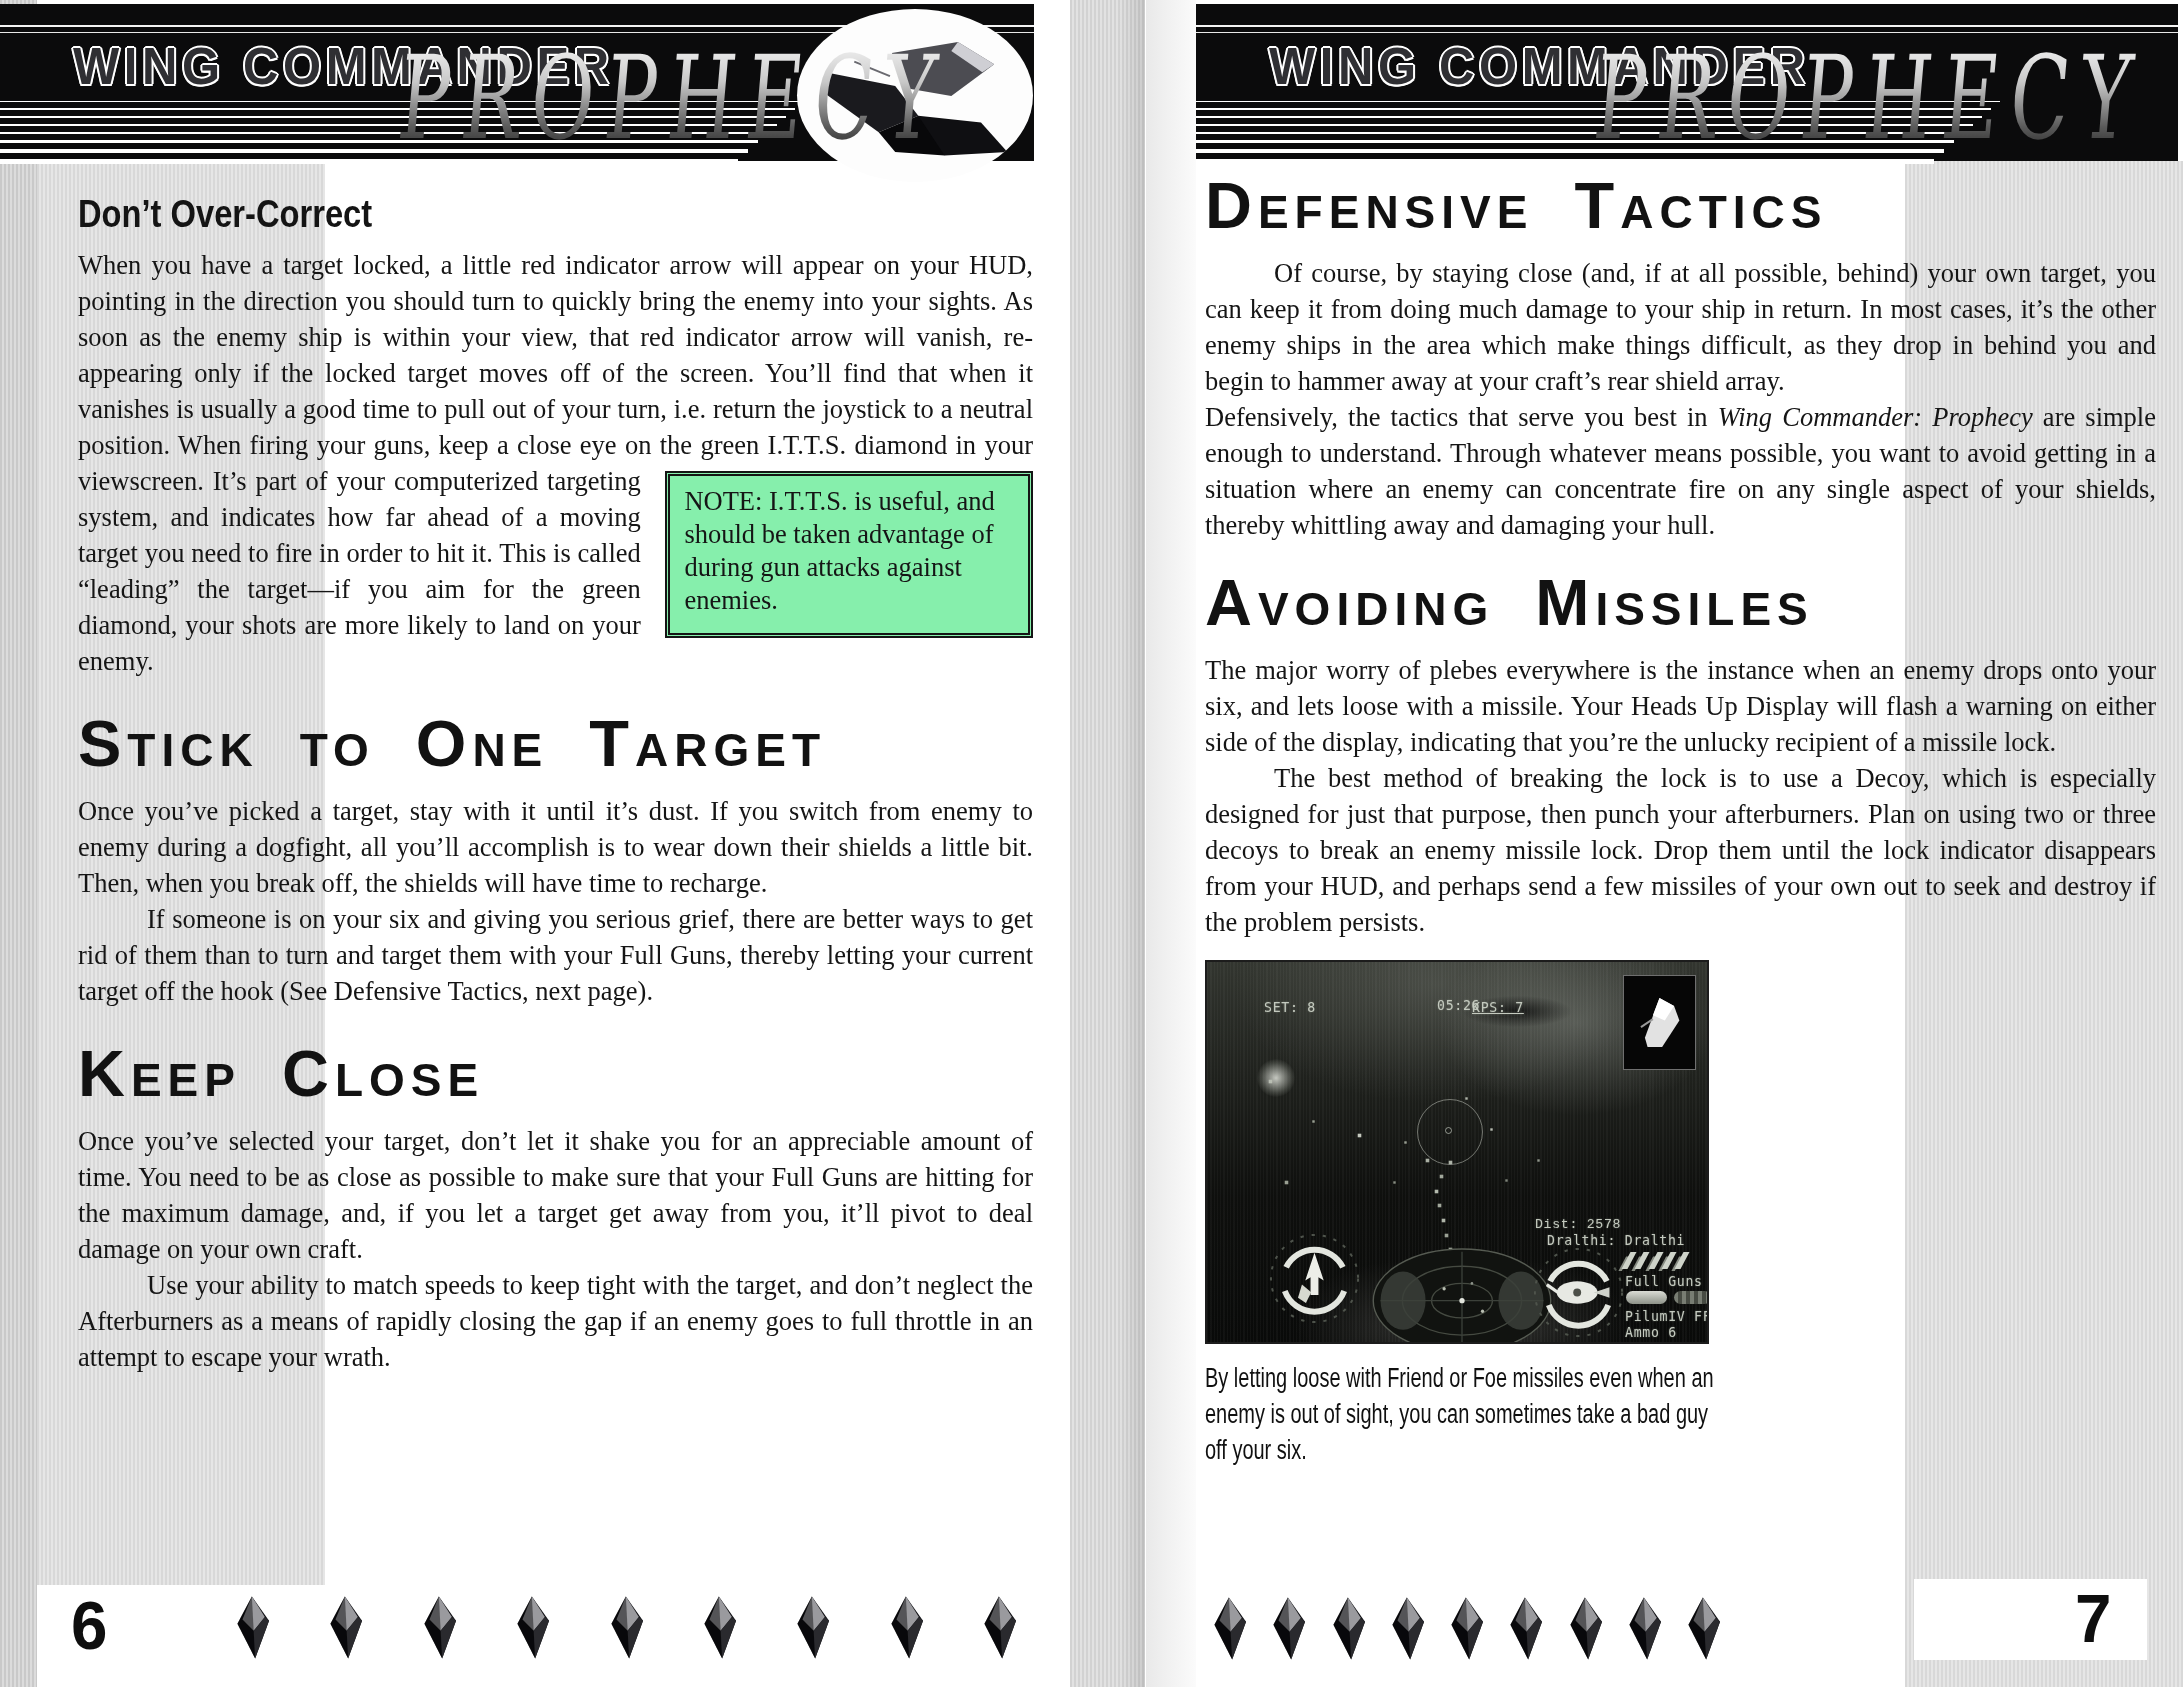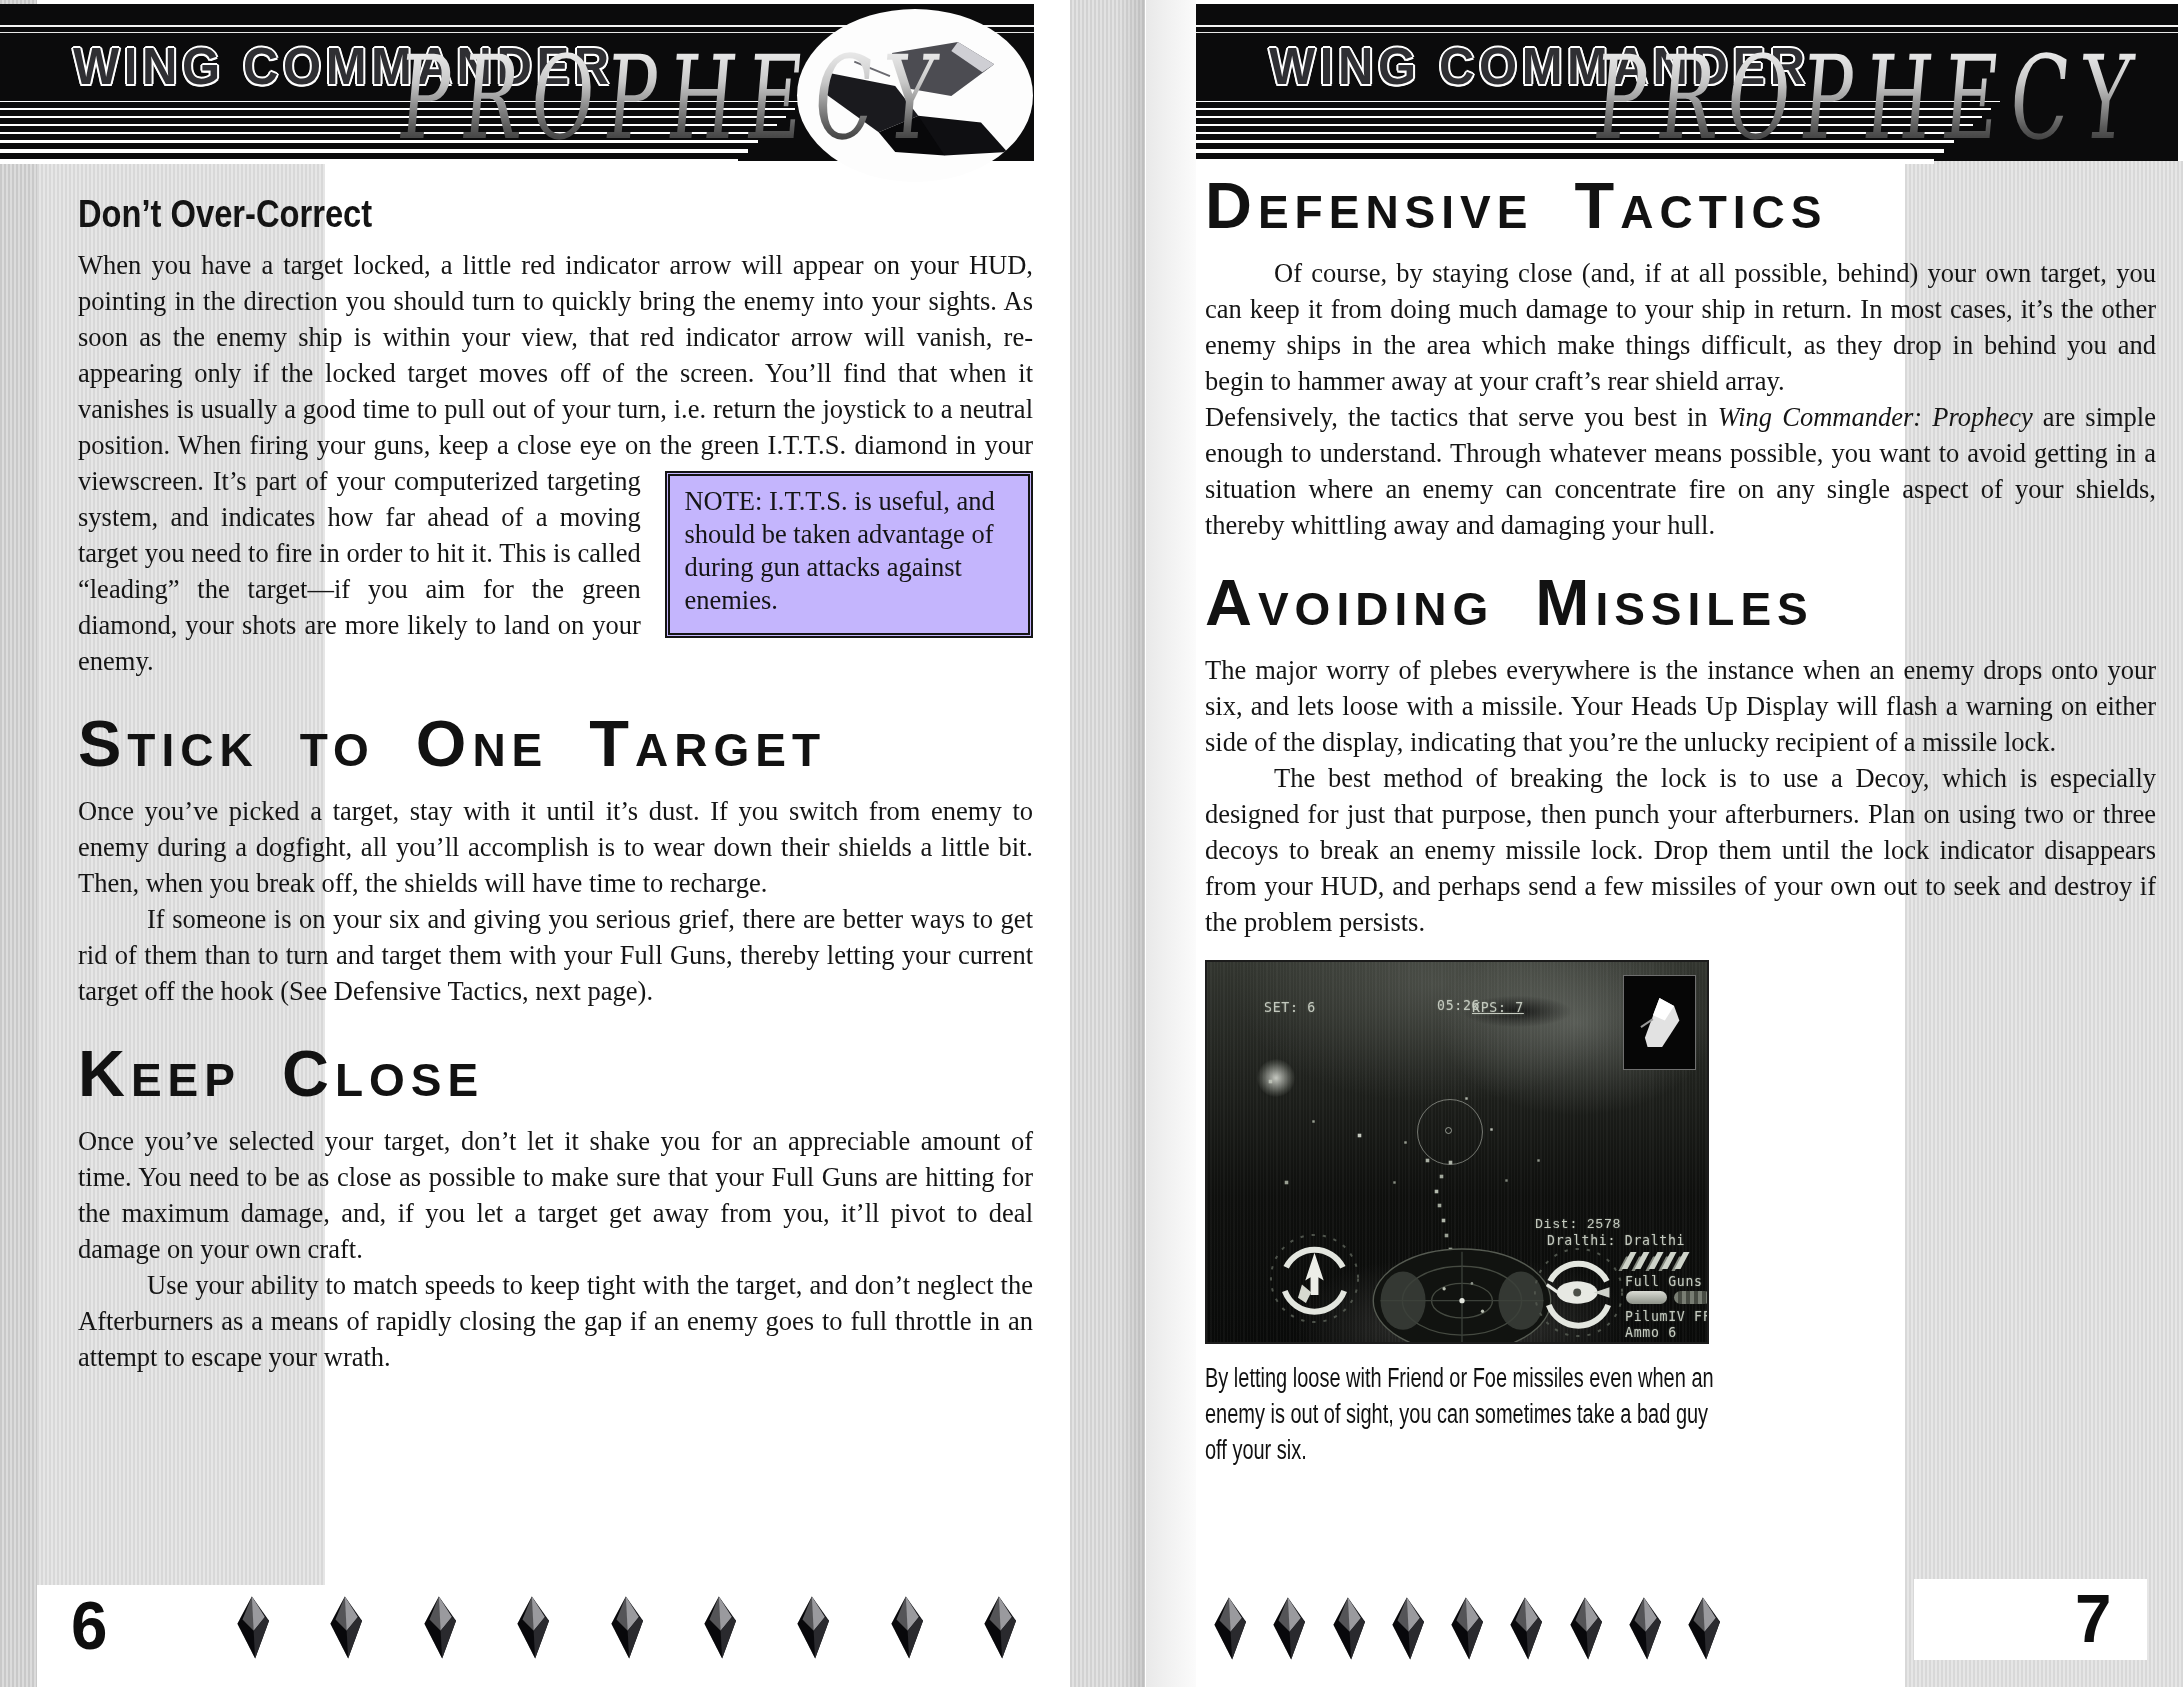--- a/index.html
+++ b/index.html
@@ -53,21 +53,21 @@
   #col-right{position:absolute;left:1205px;top:164px;width:951px;z-index:1;}
   .body-p{font-size:26.5px;line-height:36px;text-align:justify;margin:0;}
   .indent{text-indent:69px;}
   .hcond{font-family:"Liberation Sans",sans-serif;font-weight:700;font-size:38px;color:#141414;
     margin:29px 0 10.6px;white-space:nowrap;transform:scaleX(.86);transform-origin:left bottom;}
   .techno{font-family:"Liberation Sans",sans-serif;font-weight:800;font-variant:small-caps;
     font-size:65px;line-height:1;letter-spacing:6px;word-spacing:17px;color:#121212;
     margin:32px 0 17px;white-space:nowrap;}
   .notebox{float:right;width:329px;border:5.3px double #151515;padding:9.3px 14.6px 16px;
     margin:8px 0 6.6px 24px;font-size:26.5px;line-height:33px;text-align:left;text-indent:0;
-    background:#c4b5fd;}
+    background:#86efac;}
 
   
   #footer-left{position:absolute;left:37px;top:1585px;width:1028px;height:85px;background:#fff;z-index:2;}
   #footer-left .pagenum{position:absolute;left:34px;top:4px;}
   .pagenum{font-family:"Liberation Sans",sans-serif;font-weight:900;font-size:69px;
     line-height:74px;color:#0e0e0e;transform:scaleX(.95);transform-origin:left top;}
   #icons-left{position:absolute;left:198px;right:46px;top:8px;bottom:8px;
     display:flex;justify-content:space-between;align-items:center;}
   #icons-right{position:absolute;left:1212px;top:1587px;width:511px;height:82px;z-index:2;
     display:flex;justify-content:space-between;align-items:center;}
@@ -206,21 +206,21 @@
     </p>
     <h2 class="techno" style="margin-top:26.5px">Avoiding Missiles</h2>
     <p class="body-p">The major worry of plebes everywhere is the instance when an enemy drops onto your six, and lets loose with a missile. Your Heads Up Display will flash a warning on either side of the display, indicating that you’re the unlucky recipient of a missile lock.</p>
     <p class="body-p indent">The best method of breaking the lock is to use a Decoy, which is especially designed for just that purpose, then punch your afterburners. Plan on using two or three decoys to break an enemy missile lock. Drop them until the lock indicator disappears from your HUD, and perhaps send a few missiles of your own out to seek and destroy if the problem persists.</p>
 
     <div id="photo">
       <div id="blob1"></div>
       <div class="stars"></div>
       <div class="trail"></div>
       <div class="hud-text" id="hud-timer">05:26</div>
-      <div class="hud-text" id="hud-set">SET: 6</div>
+      <div class="hud-text" id="hud-set">SET: 8</div>
       <div class="hud-text" id="hud-kps">KPS: 7</div>
       <div id="hud-thumb">
         <svg width="53" height="73" viewBox="0 0 80 110">
           <polygon points="18,78 40,18 62,30 70,52 44,92 22,92" fill="#e2e2e2"></polygon>
           <polygon points="40,18 62,30 48,52 30,44" fill="#ffffff"></polygon>
           <line x1="12" y1="62" x2="30" y2="50" stroke="#9a9a9a" stroke-width="3"></line>
         </svg>
       </div>
       <div id="reticle"></div>
       <svg id="gauge-left" width="99" height="99" viewBox="0 0 150 150">

